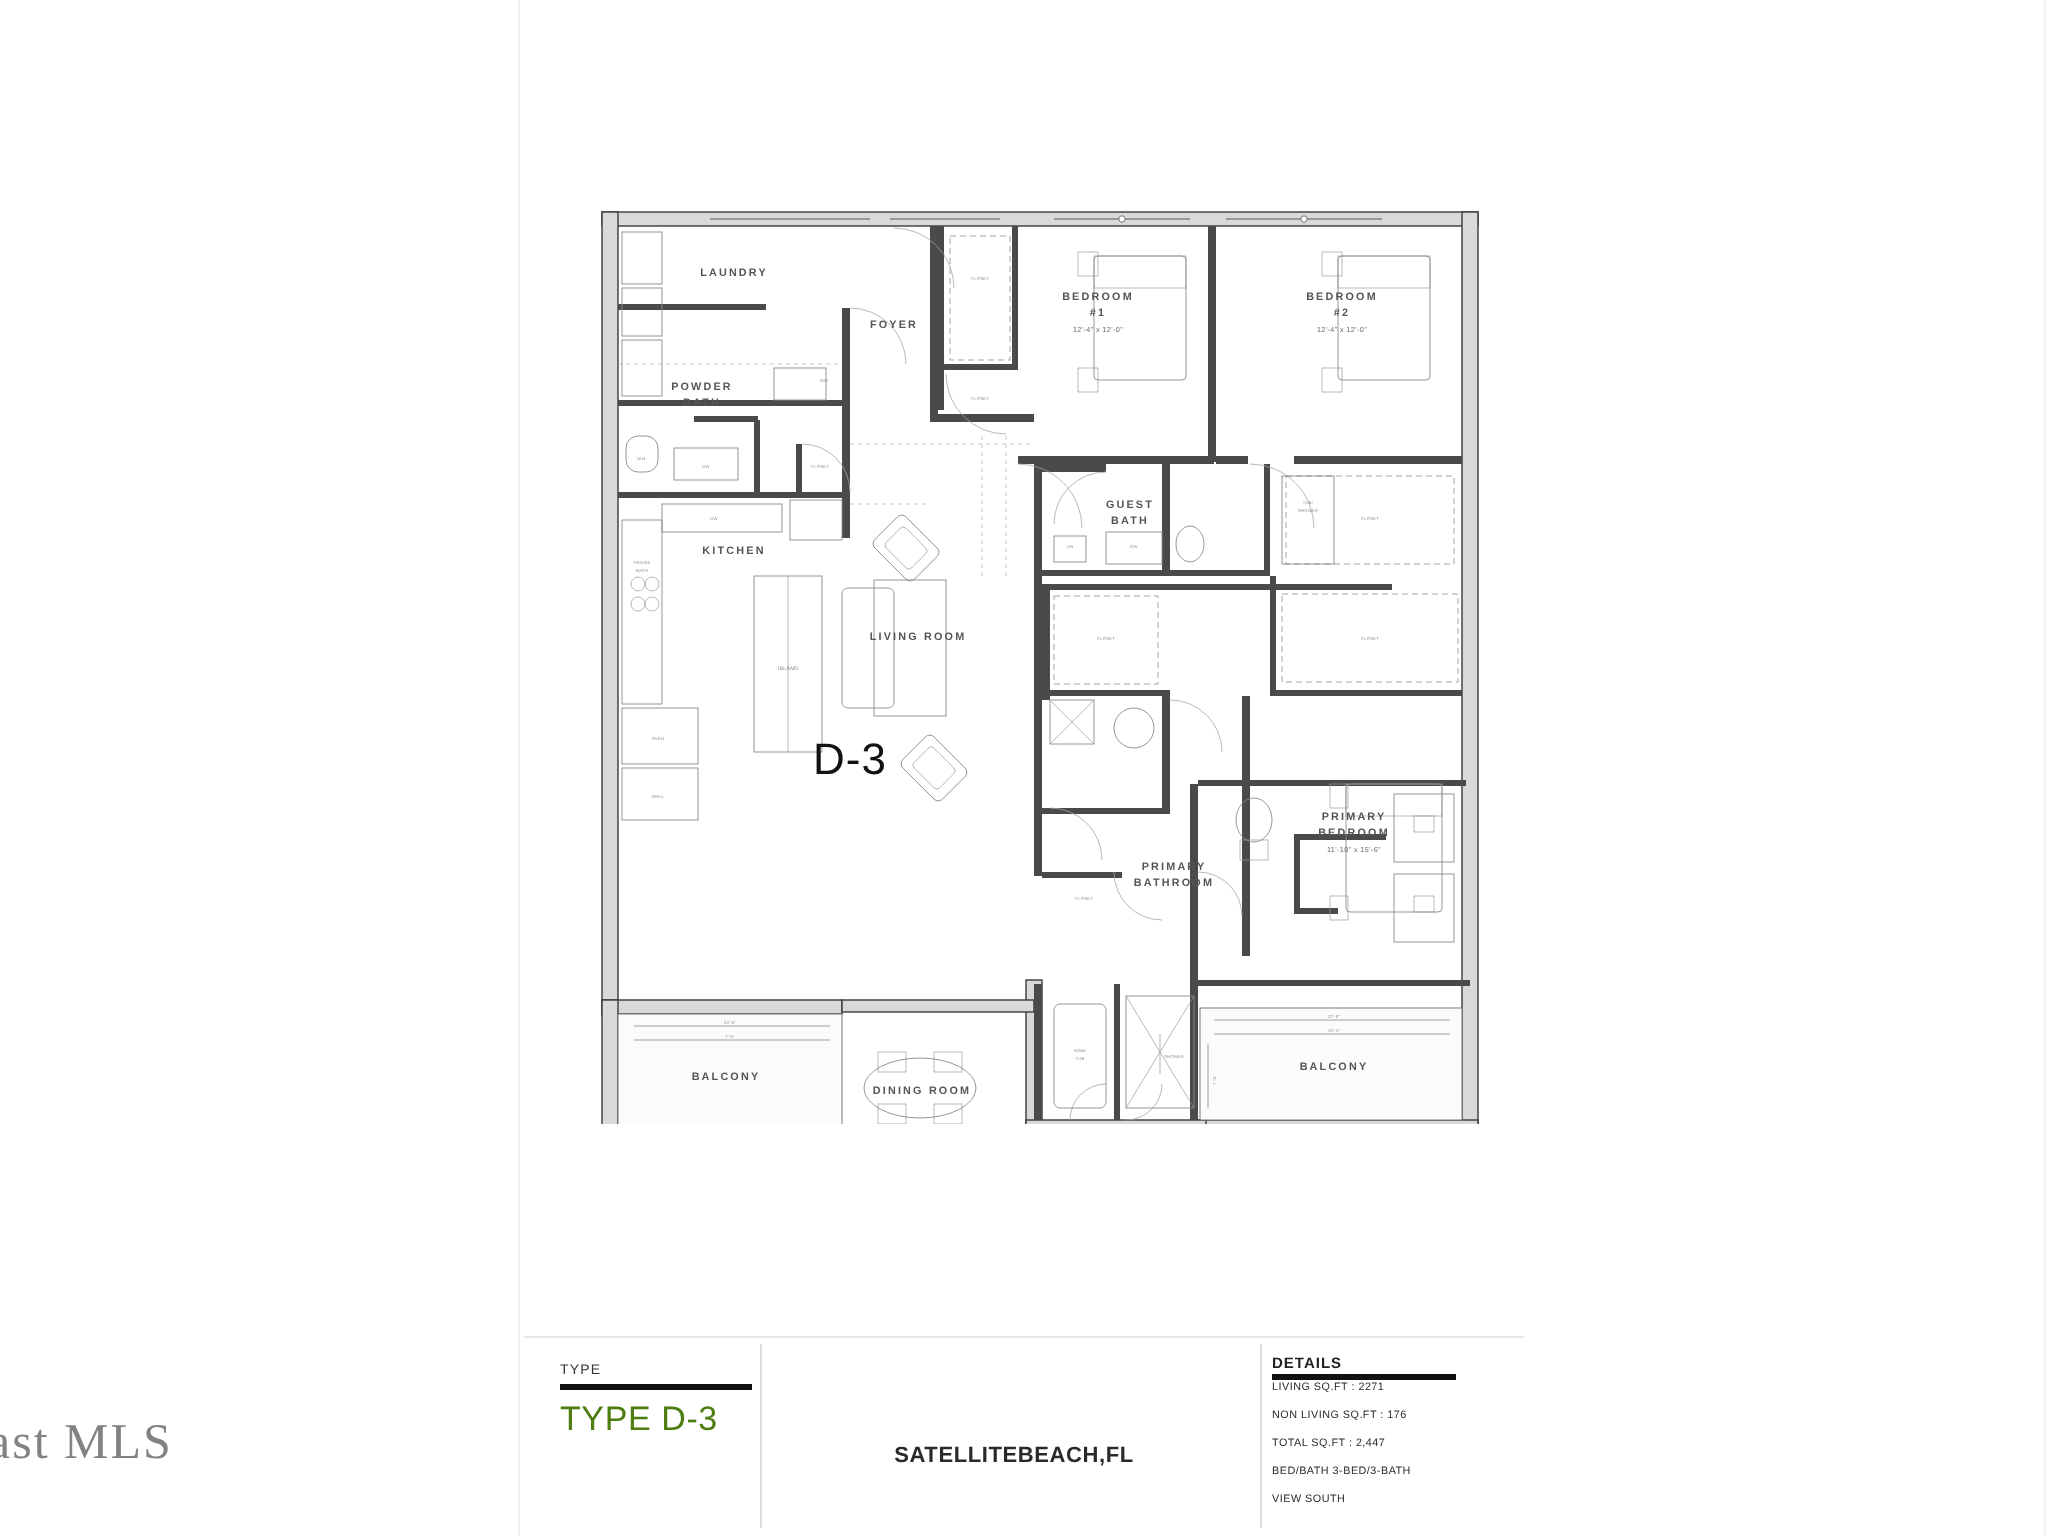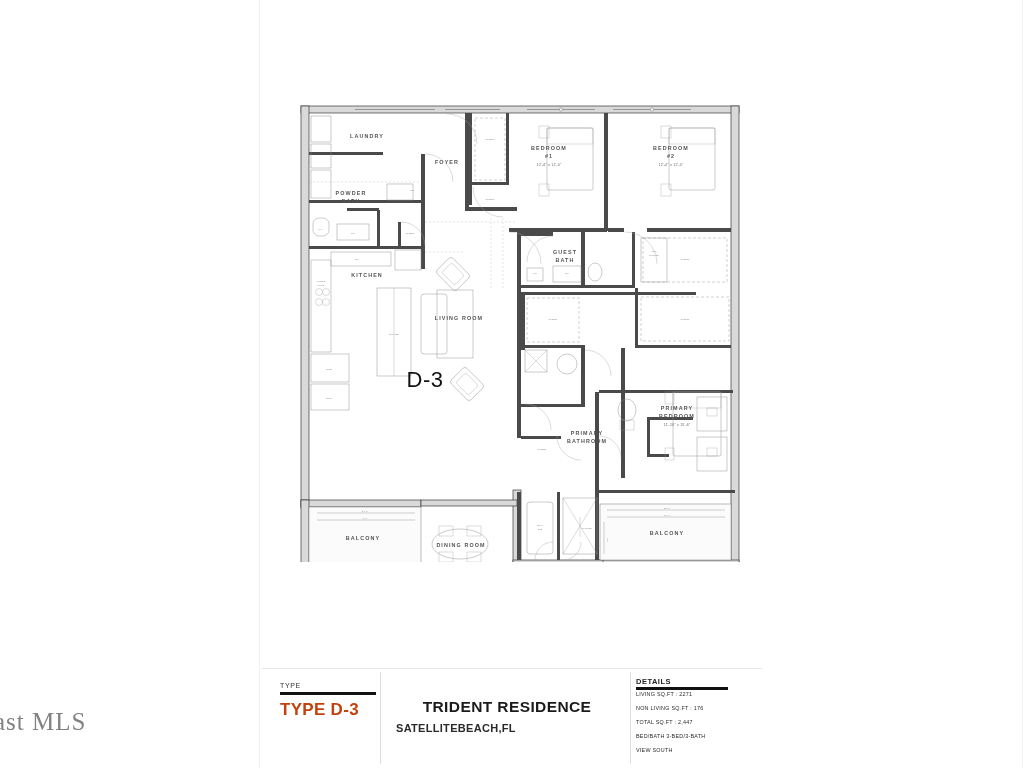--- a/index.html
+++ b/index.html
@@ -33,29 +33,29 @@
 
   .tb-type-label{
     position:absolute;left:18px;top:14px;
     font-size:7px;letter-spacing:.6px;color:#333;
   }
   .tb-type-underline{
     position:absolute;left:18px;top:24px;width:96px;height:3px;background:#111;
   }
   .tb-type-value{
     position:absolute;left:18px;top:32px;
-    font-size:17px;font-weight:bold;color:#c2410c;letter-spacing:.3px;
+    font-size:17px;font-weight:normal;color:#4d7c0f;letter-spacing:.3px;
   }
 
   .tb-project{
     position:absolute;left:134px;top:30px;width:222px;text-align:center;
     font-size:15.5px;font-weight:bold;color:#1a1a1a;letter-spacing:.4px;
   }
   .tb-city{
-    position:absolute;left:134px;top:54px;width:222px;
+    position:absolute;left:134px;top:54px;width:222px;text-align:center;
     font-size:11px;font-weight:bold;color:#2a2a2a;letter-spacing:.3px;
   }
 
   .tb-details-label{
     position:absolute;left:374px;top:9px;
     font-size:7.5px;font-weight:bold;letter-spacing:.5px;color:#222;
   }
   .tb-details-underline{
     position:absolute;left:374px;top:19px;width:92px;height:2.5px;background:#111;
   }
@@ -388,21 +388,20 @@
 
   <div class="titleblock">
     <div class="tb-rule-top"></div>
     <div class="tb-div1"></div>
     <div class="tb-div2"></div>
 
     <div class="tb-type-label">TYPE</div>
     <div class="tb-type-underline"></div>
     <div class="tb-type-value">TYPE D-3</div>
 
-    <div class="tb-project">TRIDENT RESIDENCE</div>
     <div class="tb-city">SATELLITEBEACH,FL</div>
 
     <div class="tb-details-label">DETAILS</div>
     <div class="tb-details-underline"></div>
     <div class="tb-details-list">
       <div>LIVING SQ.FT : 2271</div>
       <div>NON LIVING SQ.FT : 176</div>
       <div>TOTAL SQ.FT : 2,447</div>
       <div>BED/BATH  3-BED/3-BATH</div>
       <div>VIEW  SOUTH</div>

